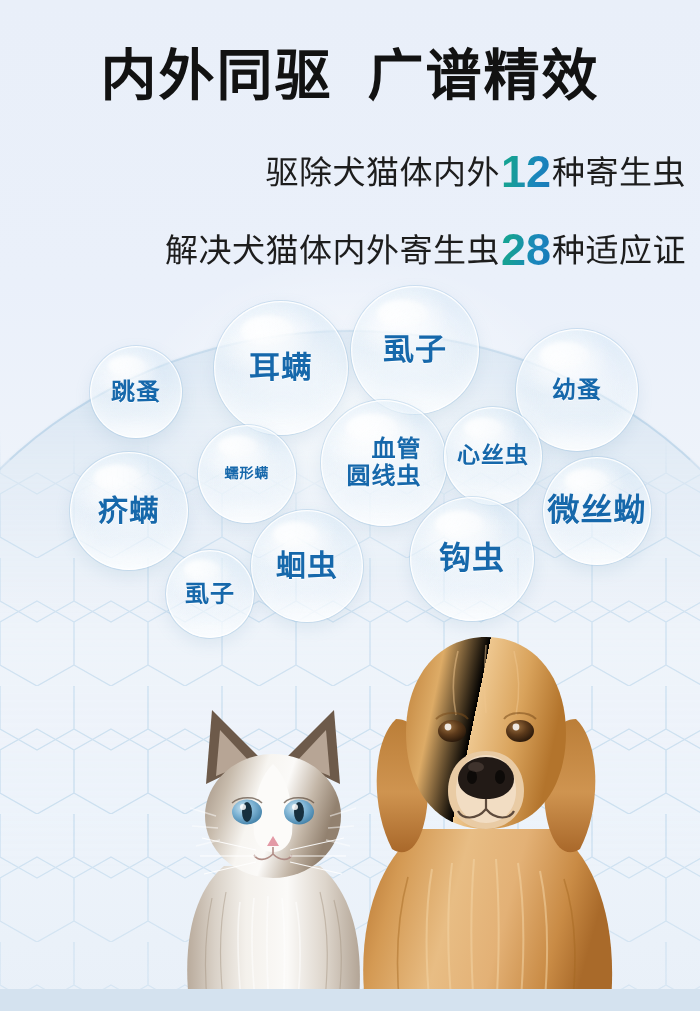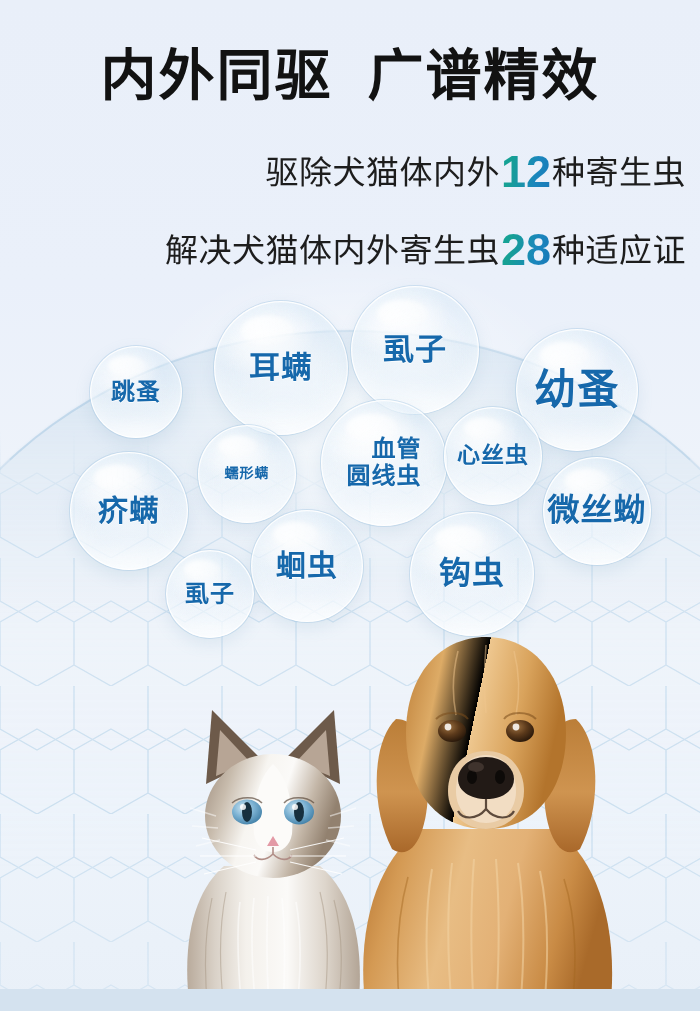--- a/index.html
+++ b/index.html
@@ -146,42 +146,42 @@
       <div class="bubble" style="width: 92px; height: 92px; left: 90px; top: 346px;">
         <span class="lbl" style="font-size: 24px;">跳蚤</span>
       </div>
       <div class="bubble" style="width: 134px; height: 134px; left: 214px; top: 301px; align-items: center;">
         <span class="lbl" style="font-size: 31px;">耳螨</span>
       </div>
       <div class="bubble" style="width: 128px; height: 128px; left: 351px; top: 286px;">
         <span class="lbl" style="font-size: 31px;">虱子</span>
       </div>
       <div class="bubble" style="width: 122px; height: 122px; left: 516px; top: 329px;">
-        <span class="lbl" style="font-size: 42px;">幼蚤</span>
+        <span class="lbl" style="font-size: 24px;">幼蚤</span>
       </div>
       <div class="bubble" style="width: 98px; height: 98px; left: 198px; top: 425px;">
         <span class="lbl" style="font-size: 14px;">蠕形螨</span>
       </div>
       <div class="bubble" style="width: 126px; height: 126px; left: 321px; top: 400px;">
         <span class="lbl" style="font-size: 24px; text-align: right;">血管
 圆线虫</span>
       </div>
       <div class="bubble" style="width: 98px; height: 98px; left: 444px; top: 407px;">
         <span class="lbl" style="font-size: 23px;">心丝虫</span>
       </div>
       <div class="bubble" style="width: 118px; height: 118px; left: 70px; top: 452px;">
         <span class="lbl" style="font-size: 30px;">疥螨</span>
       </div>
       <div class="bubble" style="width: 108px; height: 108px; left: 543px; top: 457px;">
         <span class="lbl" style="font-size: 32px;">微丝蚴</span>
       </div>
       <div class="bubble" style="width: 112px; height: 112px; left: 251px; top: 510px;">
         <span class="lbl" style="font-size: 30px;">蛔虫</span>
       </div>
-      <div class="bubble" style="width: 124px; height: 124px; left: 410px; top: 512px;">
+      <div class="bubble" style="width: 124px; height: 124px; left: 410px; top: 497px;">
         <span class="lbl" style="font-size: 32px;">钩虫</span>
       </div>
       <div class="bubble" style="width: 88px; height: 88px; left: 166px; top: 550px;">
         <span class="lbl" style="font-size: 24px;">虱子</span>
       </div>
     </div>
 
   <div class="animals">
 
     <div class="cat">

